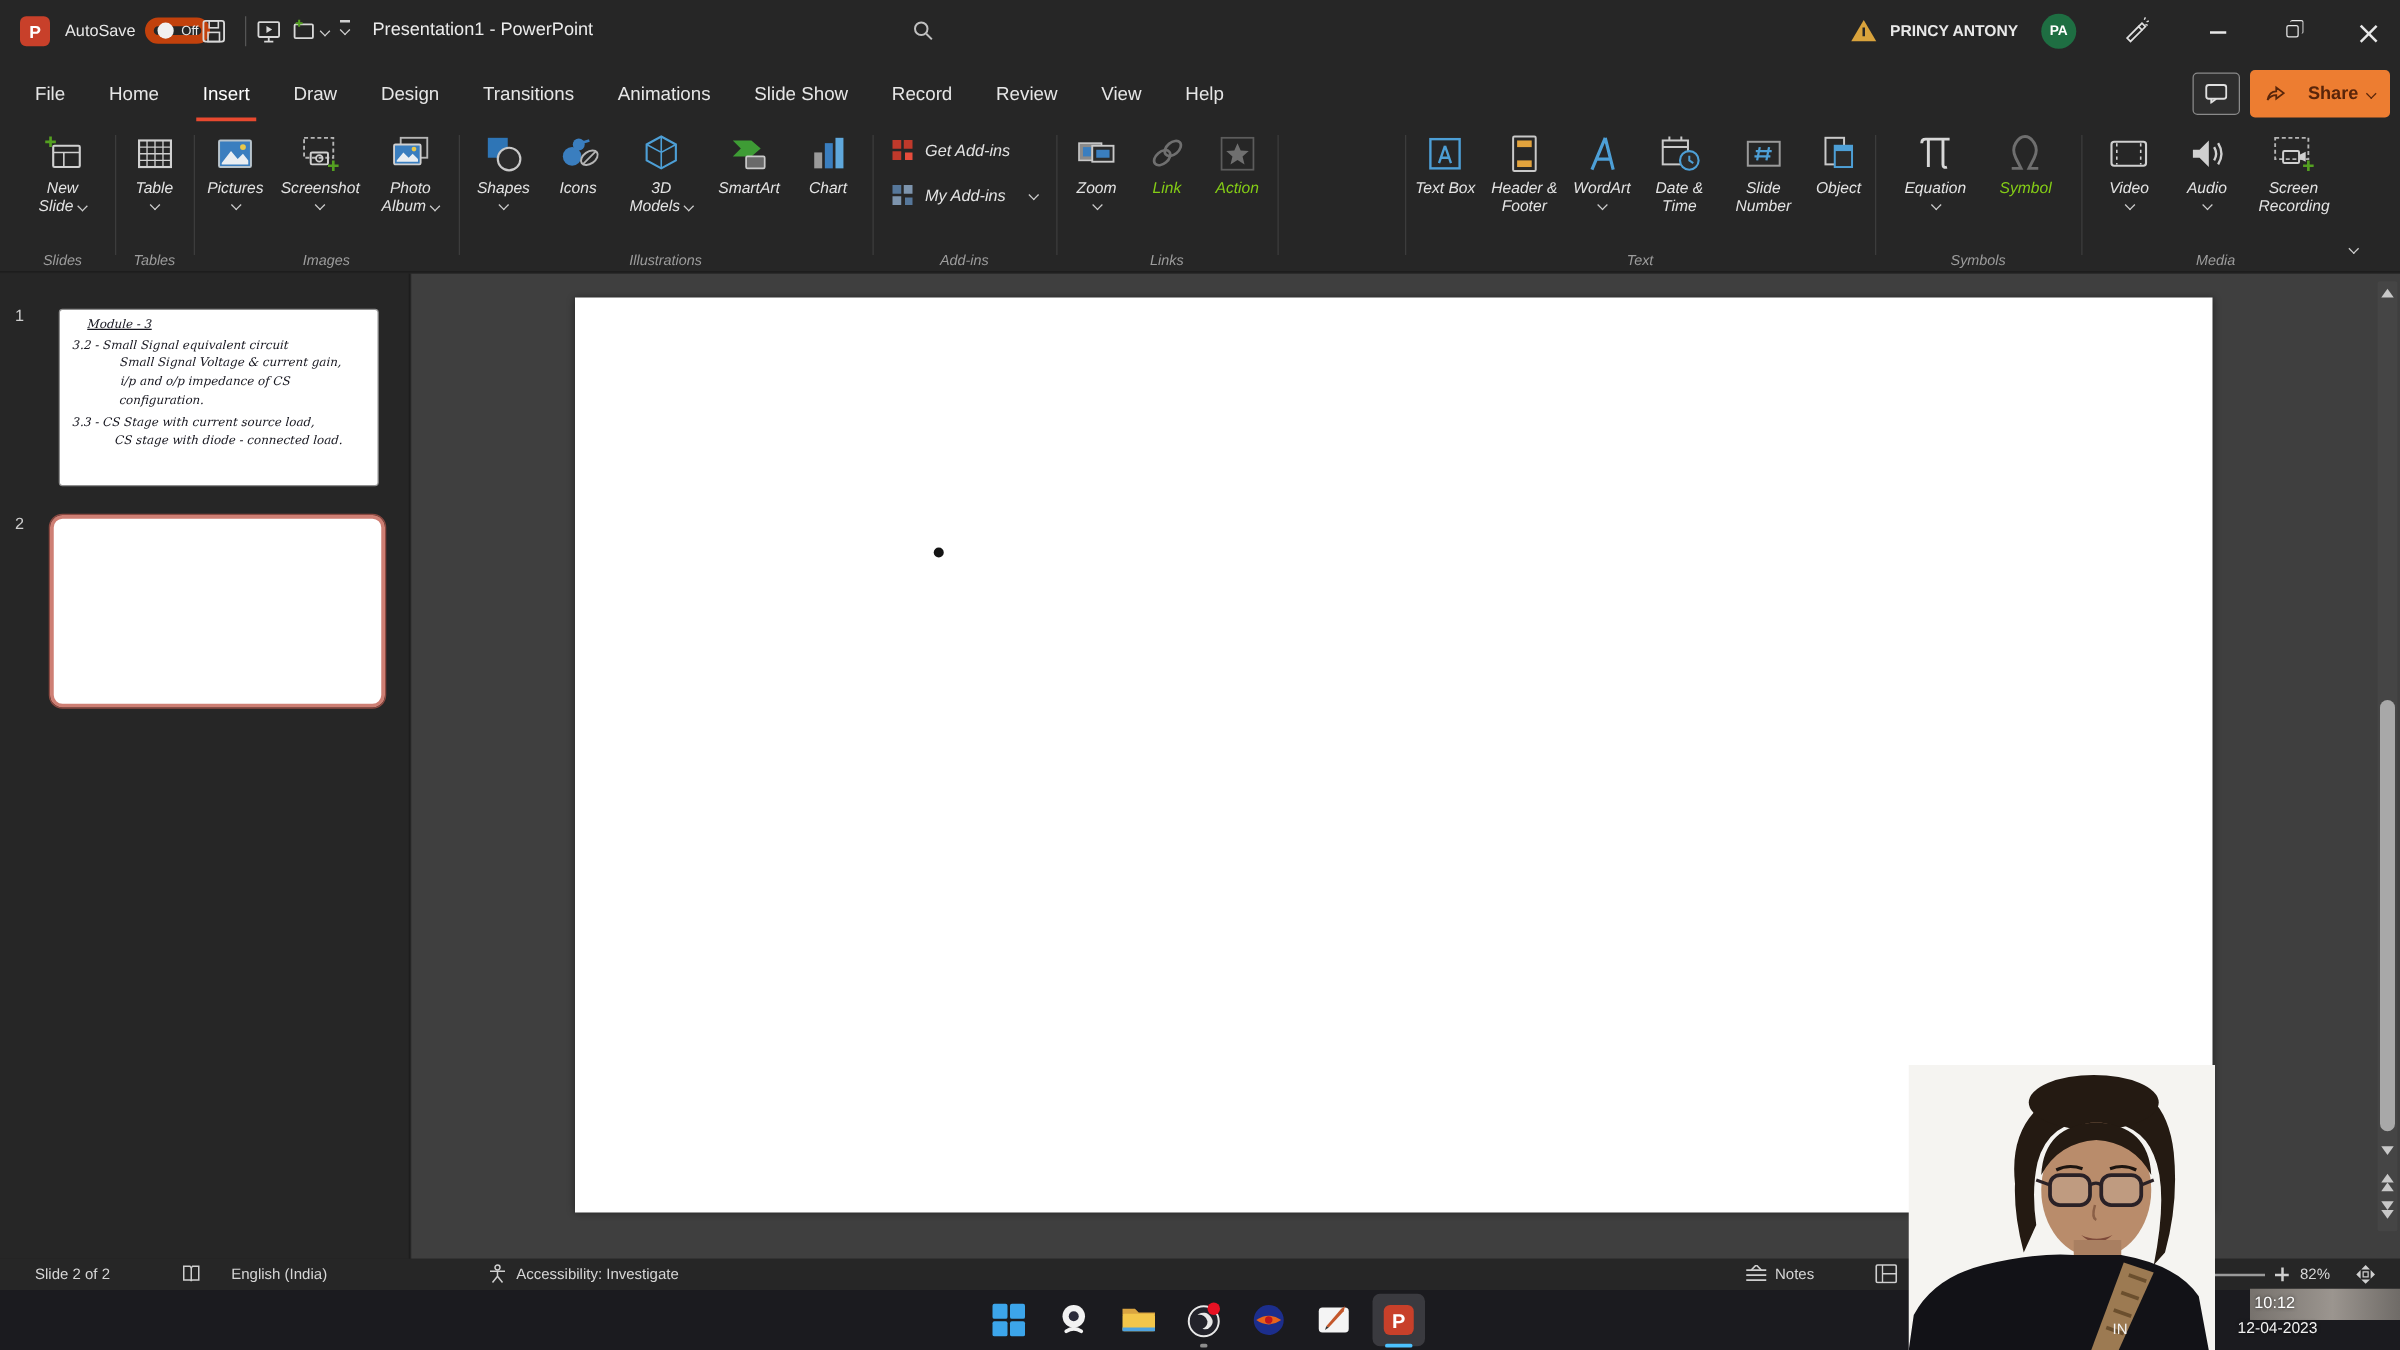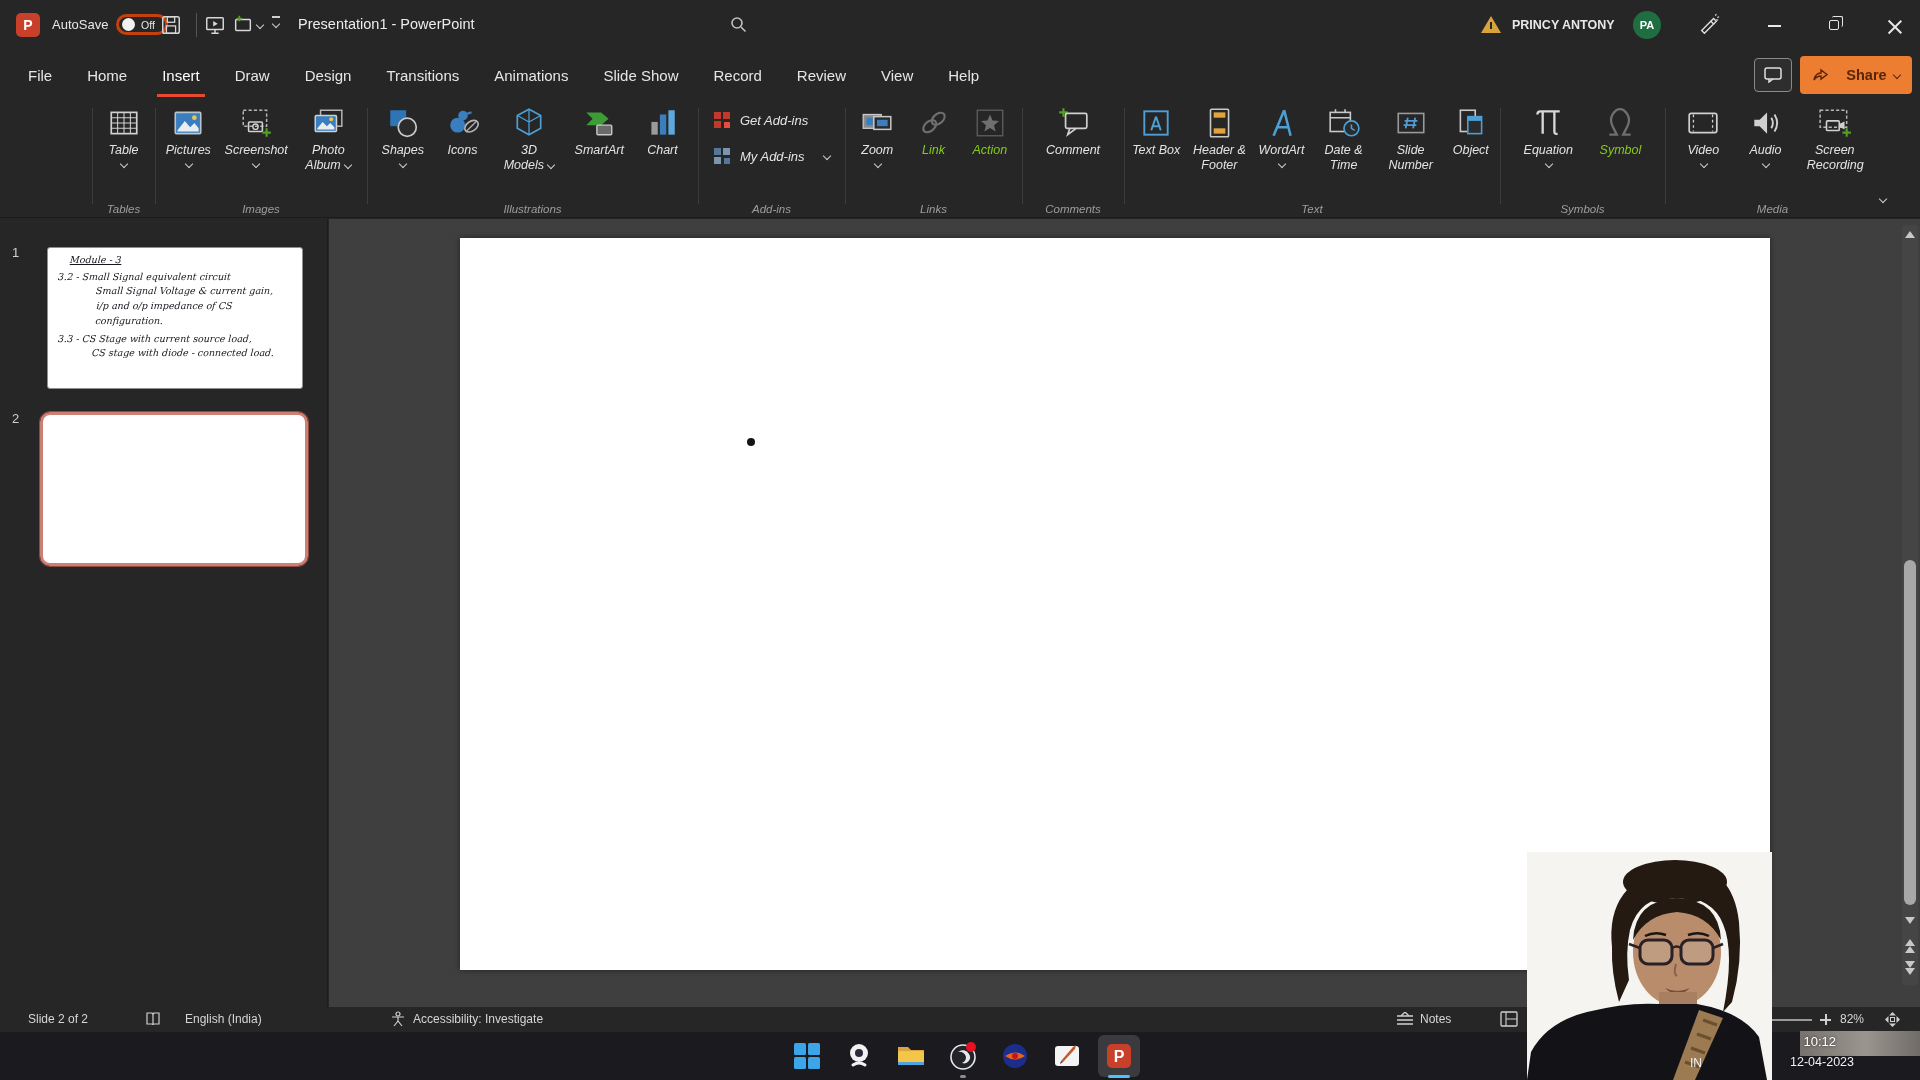--- a/index.html
+++ b/index.html
@@ -8,21 +8,21 @@
   #screen { position:relative; width:1920px; height:1080px; background:#262626; }
   .chev { display:inline-block; width:7px; height:7px; position:relative; }
   .chev::after { content:""; position:absolute; left:1px; top:0; width:5px; height:5px;
     border-right:1.6px solid #cfcfcf; border-bottom:1.6px solid #cfcfcf; transform:rotate(45deg); }
 
   
   #titlebar { position:absolute; left:0; top:0; width:1920px; height:50px; background:#262626; }
   .ppt-logo { position:absolute; left:16px; top:13px; width:24px; height:24px; border-radius:5px;
     background:#C8402A; color:#fff; font-weight:bold; font-size:14px; text-align:center; line-height:24px; }
   .autosave-lbl { position:absolute; left:52px; top:17px; font-size:13px; color:#e8e8e8; }
-  .toggle { position:absolute; left:116px; top:14px; width:52px; height:21px; border:3px solid #c2410c;
+  .toggle { position:absolute; left:116px; top:14px; width:52px; height:21px; border:7px solid #c2410c;
     border-radius:11px; display:flex; align-items:center; }
   .toggle .knob { width:13px; height:13px; border-radius:50%; background:#f1f1f1; margin-left:3px; }
   .toggle .state { font-size:10.5px; color:#e8e8e8; margin-left:6px; }
   .qat-ic { position:absolute; top:14px; width:22px; height:22px; }
   .tb-sep { position:absolute; left:196px; top:13px; width:1px; height:24px; background:#555; }
   .qat-chev { position:absolute; left:272px; top:21px; }
   .qat-chev::before { content:""; position:absolute; left:0; top:-5px; width:8px; height:1.6px; background:#cfcfcf; }
   #doc-title { position:absolute; left:298px; top:16px; font-size:14.5px; color:#ececec; }
   #searchbox { position:absolute; left:712px; top:8px; width:520px; height:34px; background:#3a3a3a;
     border:none; border-radius:4px; color:#cfcfcf; font-size:13.5px; padding-left:48px; outline:none; }
@@ -218,20 +218,33 @@
     <div class="rsep" style="left:92px"></div>
       <div class="rsep" style="left:155px"></div>
     <div class="rsep" style="left:367px"></div>
       <div class="rsep" style="left:698px"></div>
     <div class="rsep" style="left:845px"></div>
       <div class="rsep" style="left:1022px"></div>
     <div class="rsep" style="left:1124px"></div>
       <div class="rsep" style="left:1500px"></div>
     <div class="rsep" style="left:1665px"></div>
 
+    <div class="rgroup" style="left:8px;width:84px">
+      <div class="btnrow">
+        <div class="rbtn">
+          <svg class="ric" viewBox="0 0 32 32">
+            <path d="M7 3 V11 M3 7 H11" stroke="#54a021" stroke-width="2"></path>
+            <rect x="9" y="10" width="20" height="16" rx="1" fill="none" stroke="#d0d0d0" stroke-width="1.6"></rect>
+            <path d="M9 15 H29 M17 15 V26" stroke="#d0d0d0" stroke-width="1.2"></path>
+          </svg>
+          <span class="lbl lblw"><span>New Slide</span> <span class="chev"></span></span>
+        </div>
+      </div>
+      <div class="gname">Slides</div>
+    </div>
 
     <div class="rgroup" style="left:92px;width:63px">
       <div class="btnrow">
         <div class="rbtn">
           <svg class="ric" viewBox="0 0 32 32">
             <rect x="4" y="6" width="24" height="20" fill="none" stroke="#d0d0d0" stroke-width="1.6"></rect>
             <path d="M10 6 V26 M16 6 V26 M22 6 V26 M4 11 H28 M4 16 H28 M4 21 H28" stroke="#d0d0d0" stroke-width="1"></path>
           </svg>
           <span class="lbl">Table</span>
           <span class="chev"></span>
@@ -368,33 +381,20 @@
           <svg class="ric" viewBox="0 0 32 32">
             <rect x="4" y="4" width="24" height="24" fill="none" stroke="#5c5c5c" stroke-width="1.3"></rect>
             <path d="M16 8 L18.4 13.6 L24.5 14 L19.8 18 L21.3 24 L16 20.7 L10.7 24 L12.2 18 L7.5 14 L13.6 13.6 Z" fill="#6f6f6f"></path>
           </svg>
           <span class="lbl">Action</span>
         </div>
       </div>
       <div class="gname">Links</div>
     </div>
 
-    <div class="rgroup" style="left:1022px;width:102px">
-      <div class="btnrow">
-        <div class="rbtn">
-          <svg class="ric" viewBox="0 0 32 32">
-            <path d="M7 2 V10 M3 6 H11" stroke="#54a021" stroke-width="2"></path>
-            <rect x="9" y="7" width="20" height="14" rx="1.5" fill="none" stroke="#d0d0d0" stroke-width="1.6"></rect>
-            <path d="M13 21 L11 27 L19 21" fill="none" stroke="#d0d0d0" stroke-width="1.6"></path>
-          </svg>
-          <span class="lbl">Comment</span>
-        </div>
-      </div>
-      <div class="gname">Comments</div>
-    </div>
 
     <div class="rgroup" style="left:1124px;width:376px">
       <div class="btnrow">
         <div class="rbtn">
           <svg class="ric" viewBox="0 0 32 32">
             <rect x="5" y="5" width="22" height="22" fill="none" stroke="#4D9FD6" stroke-width="1.8"></rect>
             <path d="M16 10 L11.5 23 M16 10 L20.5 23 M13 19 H19" fill="none" stroke="#4D9FD6" stroke-width="1.8"></path>
           </svg>
           <span class="lbl lblw">Text Box</span>
         </div>

